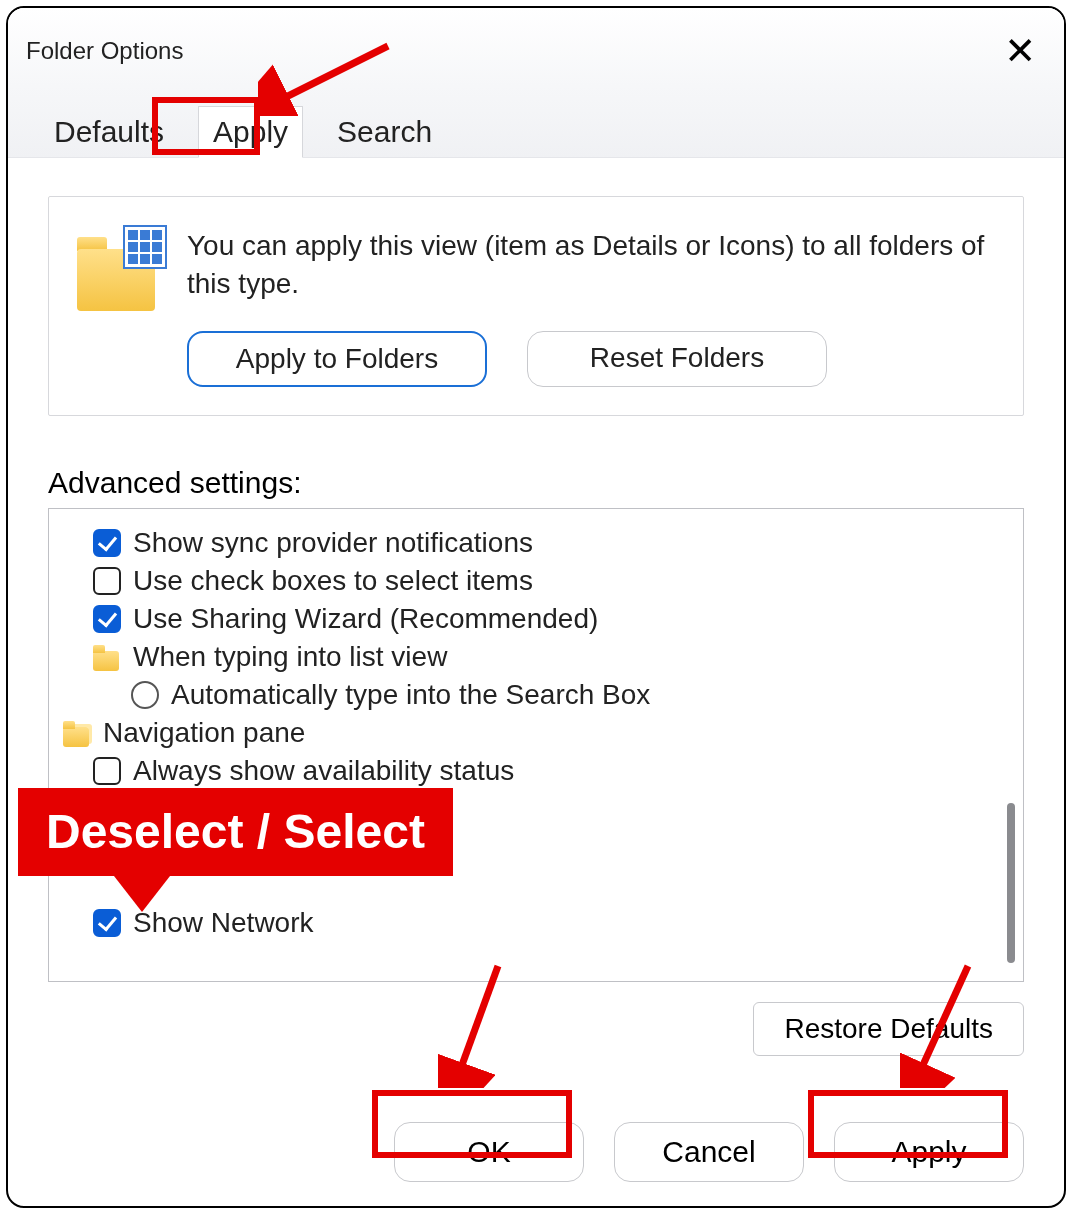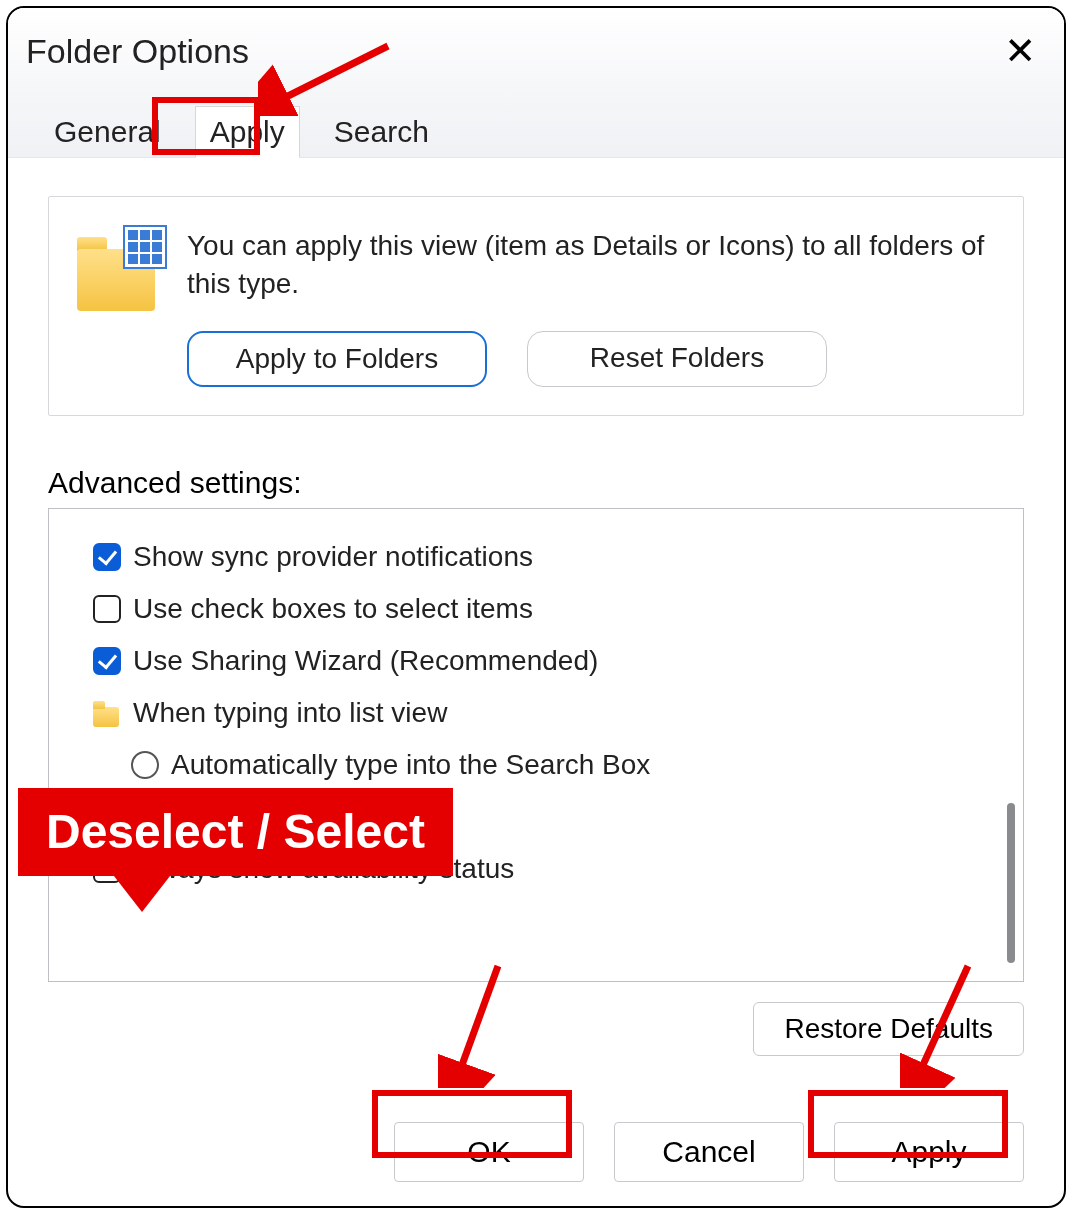--- a/index.html
+++ b/index.html
@@ -24,21 +24,21 @@
   }
   .titlebar {
     display: flex;
     align-items: center;
     justify-content: space-between;
     padding: 8px 18px 0 18px;
     background: linear-gradient(#ffffff, #f6f7f9);
     height: 78px;
   }
   .title {
-    font-size: 34px;
+    font-size: 24px;
     color: #222;
   }
   .close-x {
     font-size: 38px;
     line-height: 1;
     cursor: pointer;
     padding: 6px 10px;
   }
   .tabs {
     display: flex;
@@ -168,21 +168,21 @@
     height: 160px;
     background: #8a8b8f;
     border-radius: 4px;
   }
   .row {
     display: flex;
     align-items: center;
     gap: 12px;
     font-size: 28px;
     color: #222;
-    margin: 16px 0;
+    margin: 2px 0;
     height: 36px;
   }
   .row.indent1 { margin-left: 38px; }
   .cb {
     width: 28px; height: 28px;
     border: 2px solid #222;
     border-radius: 6px;
     flex: 0 0 auto;
     display: inline-flex;
     align-items: center;
@@ -262,21 +262,21 @@
     position: absolute;
     bottom: 24px;
     right: 40px;
     display: flex;
     gap: 30px;
   }
   .footer .fbtn {
     font-size: 30px;
     background: #fff;
     border: 1px solid #c8c9cd;
-    border-radius: 4px;
+    border-radius: 16px;
     padding: 12px 0;
     width: 190px;
     text-align: center;
     cursor: pointer;
   }
   
   .redbox {
     position: absolute;
     border: 6px solid #e40000;
     pointer-events: none;
@@ -309,21 +309,21 @@
 <body>
 
 <div class="dialog">
 
   <div class="titlebar">
     <div class="title">Folder Options</div>
     <div class="close-x">✕</div>
   </div>
 
   <div class="tabs">
-    <div class="tab">General</div>
+    <div class="tab">Defaults</div>
     <div class="tab active">Apply</div>
     <div class="tab">Search</div>
   </div>
 
   <div class="content">
 
     <div class="groupbox">
       <div class="folderviews-row">
         <div class="folder-icon">
           <div class="folder-tab"></div>

